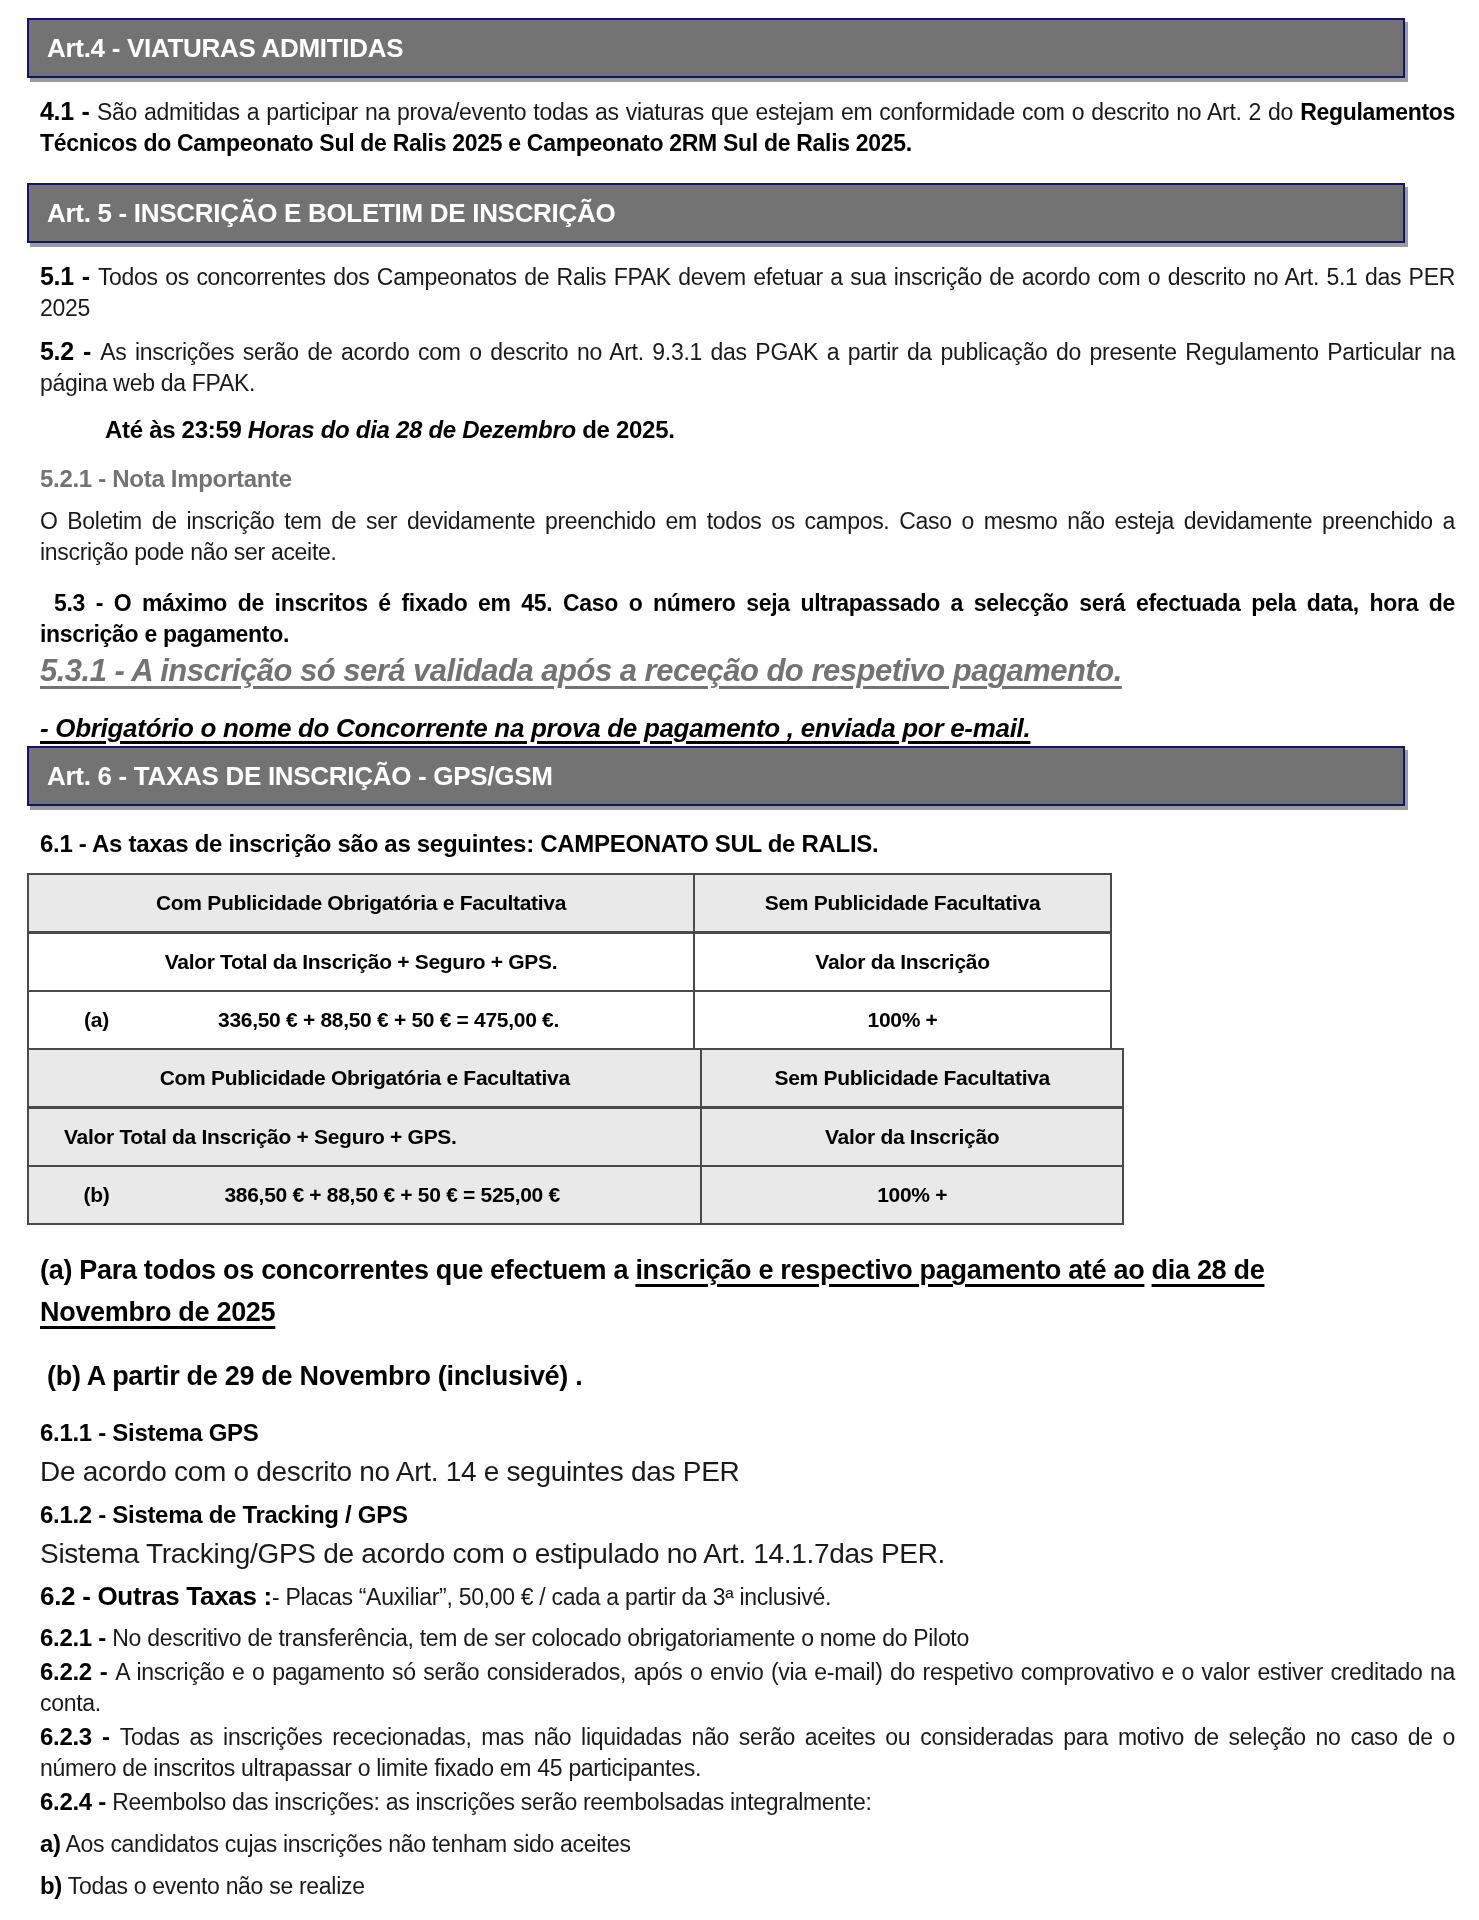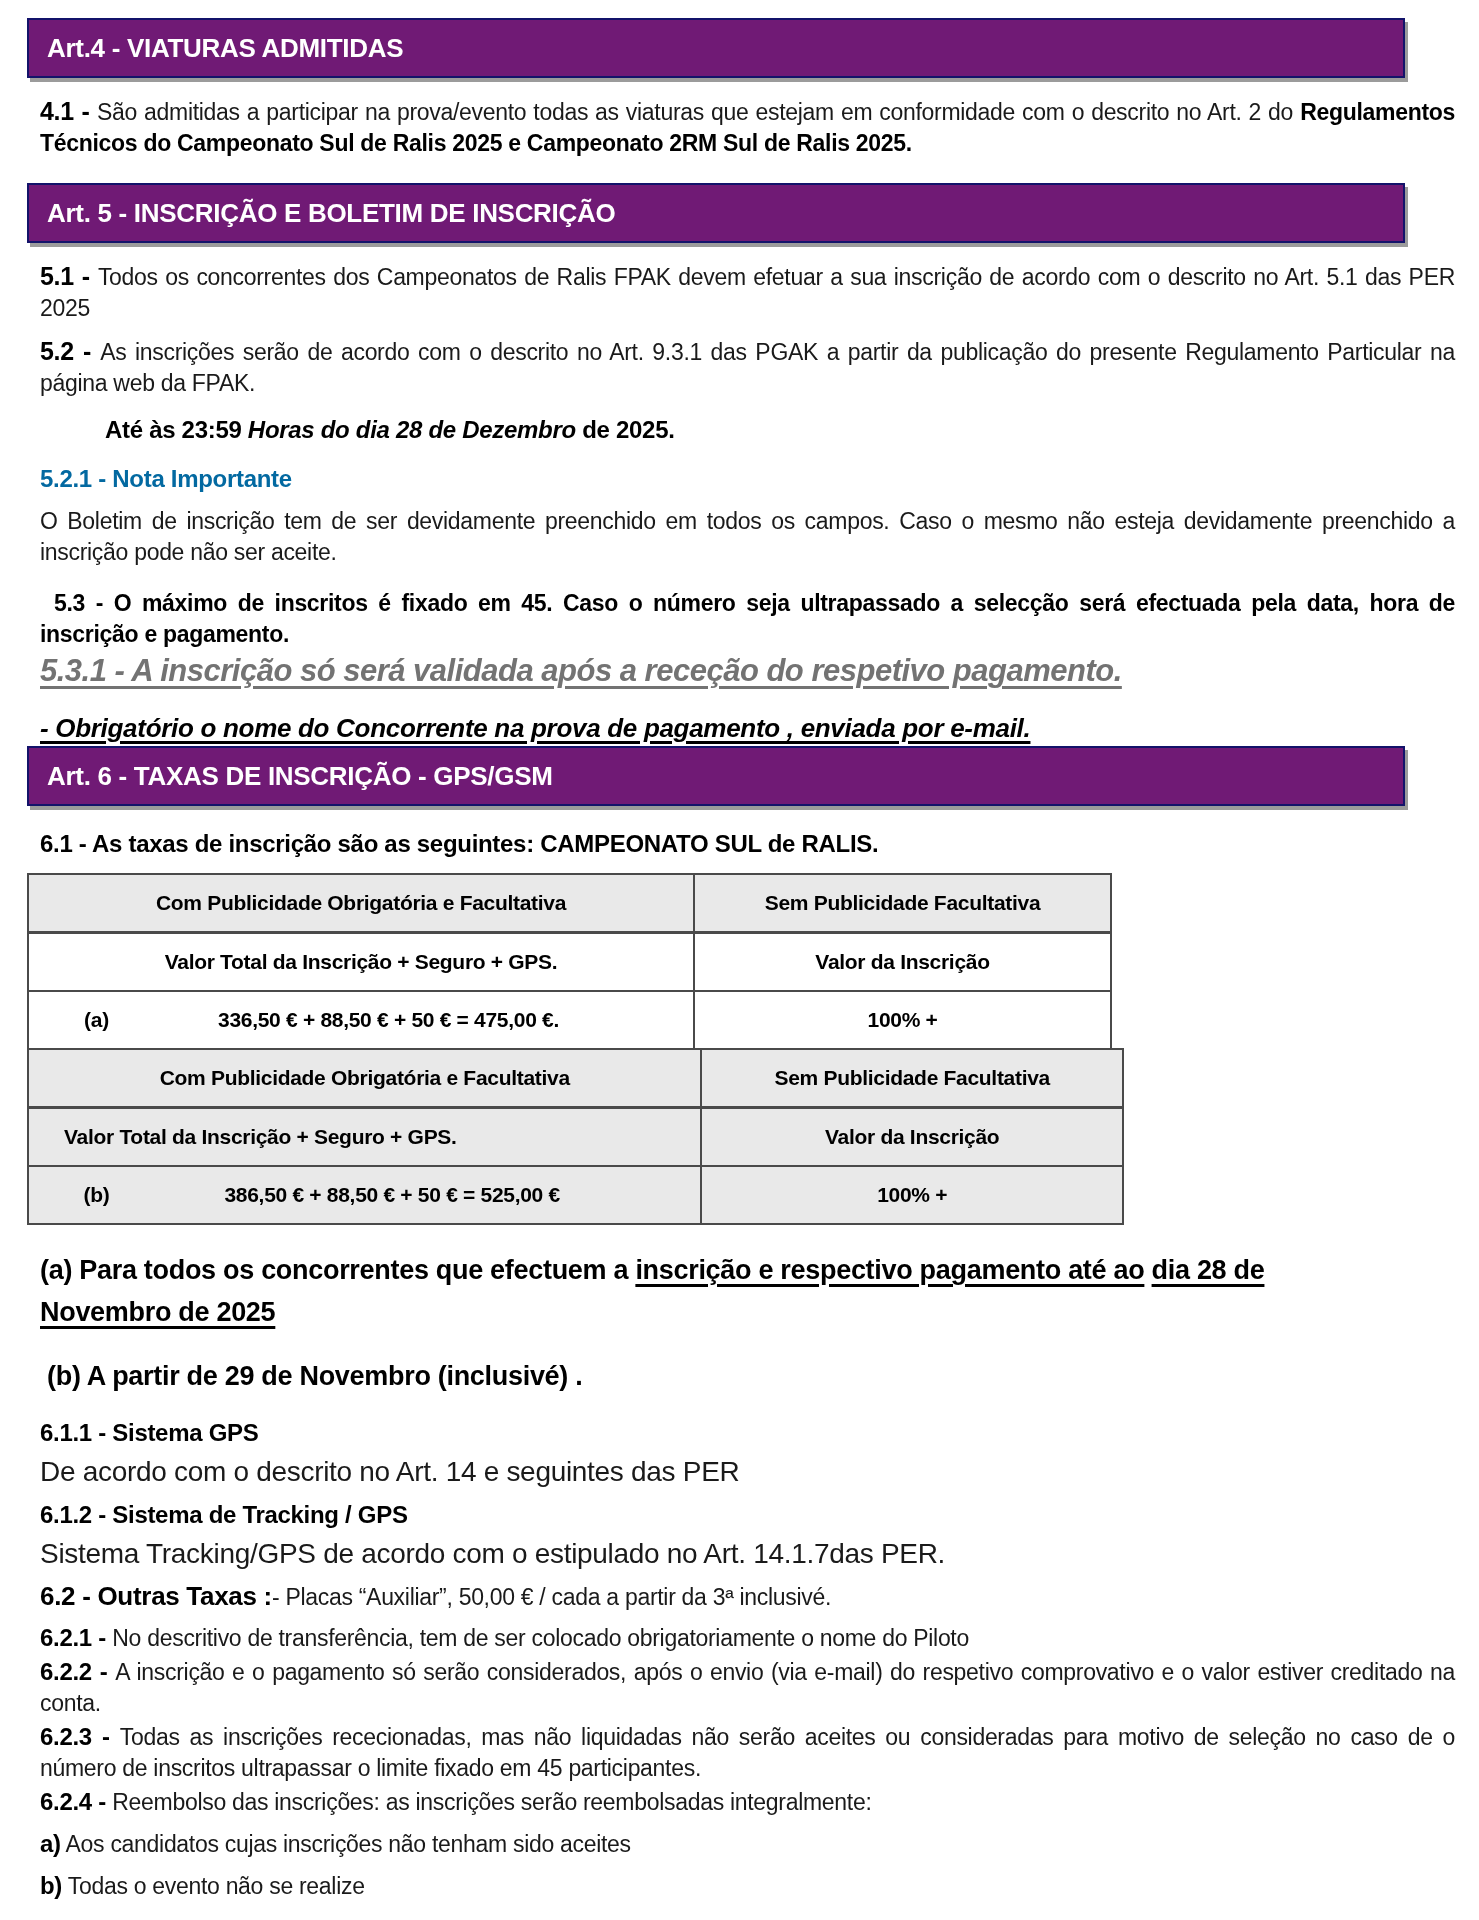--- a/index.html
+++ b/index.html
@@ -9,21 +9,21 @@
     width:1479px; height:1920px;
     background:#ffffff;
     font-family:"Liberation Sans", sans-serif;
     color:#1a1a1a;
     padding:18px 24px 0 27px;
     overflow:hidden;
     letter-spacing:-0.3px;
   }
   .bar {
     width:1378px;
-    background:#701a75;
+    background:#737373;
     border:2px solid #13136a;
     box-shadow:3px 4px 0 #9b9b9b;
     color:#ffffff;
     font-weight:bold;
     font-size:26px;
     padding:13px 18px 12px 18px;
   }
   .body-text {
     margin-left:13px;
     width:1415px;
@@ -36,21 +36,21 @@
   .p41 { margin-top:18px; }
   .bar2 { margin-top:24px; }
   .p51 { margin-top:18px; }
   .p52 { margin-top:12px; }
   .deadline {
     margin-top:14px; margin-left:78px;
     font-size:24px; font-weight:bold; color:#000;
     line-height:34px; text-align:left;
   }
   .deadline .it { font-style:italic; }
-  .p521-title { margin-top:16px; font-weight:bold; font-size:24px; color:#0369a1; text-align:left; }
+  .p521-title { margin-top:16px; font-weight:bold; font-size:24px; color:#737373; text-align:left; }
   .p521-body { margin-top:12px; }
   .p53 { margin-top:20px; font-weight:bold; color:#000; text-indent:14px; }
   .p531 {
     font-size:31px; font-weight:bold; font-style:italic; color:#737373;
     text-decoration:underline; text-decoration-thickness:3px; text-underline-offset:5px;
     text-align:left; line-height:42px; letter-spacing:-0.5px;
   }
   .obrig {
     margin-top:18px;
     font-size:26px; font-weight:bold; font-style:italic; color:#000;

